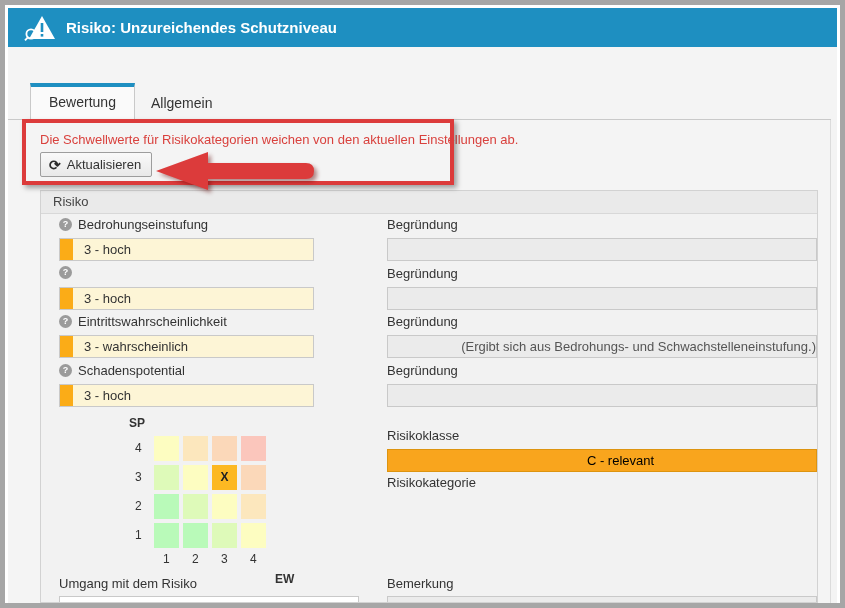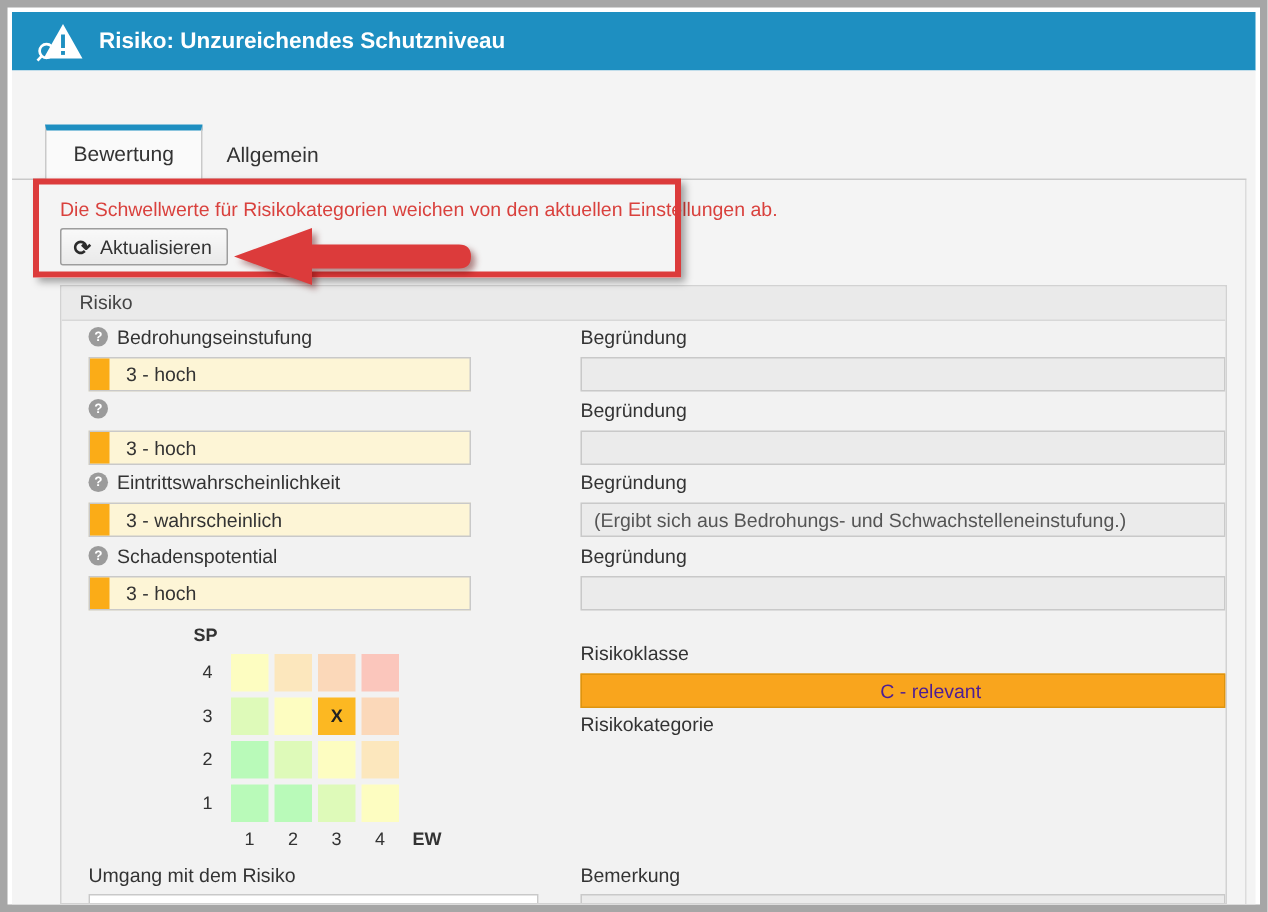--- a/index.html
+++ b/index.html
@@ -61,21 +61,21 @@
             border:1px solid #c9c9c9; font-size:13px; color:#333; line-height:21px;
             padding-left:8px; cursor:pointer; }
 
   
   .axis { position:absolute; font-size:12px; font-weight:bold; color:#333; }
   .mlabel { position:absolute; font-size:12px; color:#333; }
   .mcell { position:absolute; width:25px; height:25px; font-size:12px; font-weight:bold;
            color:#222; text-align:center; line-height:25px; cursor:pointer; }
 
   .bar { position:absolute; width:430px; height:23px; border:1px solid #d9b24a;
-         font-size:13px; color:#4c1d95; text-align:center; line-height:21px;padding-left:37px; }
+         font-size:13px; color:#000000; text-align:center; line-height:21px;padding-left:37px; }
 </style>
 </head>
 <body>
 
 <div class="frame">
   <div class="inner">
 
     <div class="titlebar">
       <svg class="ticon" viewBox="0 0 32 28">
         <polygon points="18,2 31,25 5,25" fill="#ffffff"></polygon>
@@ -123,21 +123,21 @@
         <div class="vfield" style="left:18px; top:96px;">3 - hoch</div>
         <div class="flabel" style="left:346px; top:75px;">Begründung</div>
         <div class="gfield" style="left:346px; top:96px;"></div>
 
         <div class="flabel" style="left:18px; top:123px;">
           <span class="qicon">?</span>
           <span>Eintrittswahrscheinlichkeit</span>
         </div>
         <div class="vfield" style="left:18px; top:144px;">3 - wahrscheinlich</div>
         <div class="flabel" style="left:346px; top:123px;">Begründung</div>
-        <div class="gfield" style="left:346px; top:144px;">(Ergibt sich aus Bedrohungs- und Schwachstelleneinstufung.)</div>
+        <div class="gfield" style="left:346px; top:144px;text-align:right;">(Ergibt sich aus Bedrohungs- und Schwachstelleneinstufung.)</div>
 
         <div class="flabel" style="left:18px; top:172px;">
           <span class="qicon">?</span>
           <span>Schadenspotential</span>
         </div>
         <div class="vfield" style="left:18px; top:193px;">3 - hoch</div>
         <div class="flabel" style="left:346px; top:172px;">Begründung</div>
         <div class="gfield" style="left:346px; top:193px;"></div>
 
         <div class="axis" style="left:88px; top:225px;">SP</div>
@@ -160,21 +160,21 @@
         <div class="mcell" style="left: 200px; top: 303px; background: rgb(252, 231, 189);"></div>
         <div class="mcell" style="left: 113px; top: 332px; background: rgb(185, 250, 185);"></div>
         <div class="mcell" style="left: 142px; top: 332px; background: rgb(185, 250, 185);"></div>
         <div class="mcell" style="left: 171px; top: 332px; background: rgb(222, 250, 185);"></div>
         <div class="mcell" style="left: 200px; top: 332px; background: rgb(253, 253, 193);"></div>
 
         <div class="mlabel" style="left:122px; top:361px;">1</div>
         <div class="mlabel" style="left:151px; top:361px;">2</div>
         <div class="mlabel" style="left:180px; top:361px;">3</div>
         <div class="mlabel" style="left:209px; top:361px;">4</div>
-        <div class="axis" style="left:234px; top:361px;">EW</div>
+        <div class="axis" style="left:234px; top:381px;">EW</div>
 
         <div class="flabel" style="left:346px; top:237px;">Risikoklasse</div>
         <div class="bar" style="left: 346px; top: 258px; background: rgb(249, 165, 29); border-color: rgb(221, 148, 16);">C - relevant</div>
         <div class="flabel" style="left:346px; top:284px;text-align:center;">Risikokategorie</div>
 
         <div class="flabel" style="left:18px; top:385px;">Umgang mit dem Risiko</div>
         <div class="wfield" style="left:18px; top:405px;">behandeln</div>
         <div class="flabel" style="left:346px; top:385px;">Bemerkung</div>
         <div class="gfield" style="left:346px; top:405px;"></div>
       </div>

